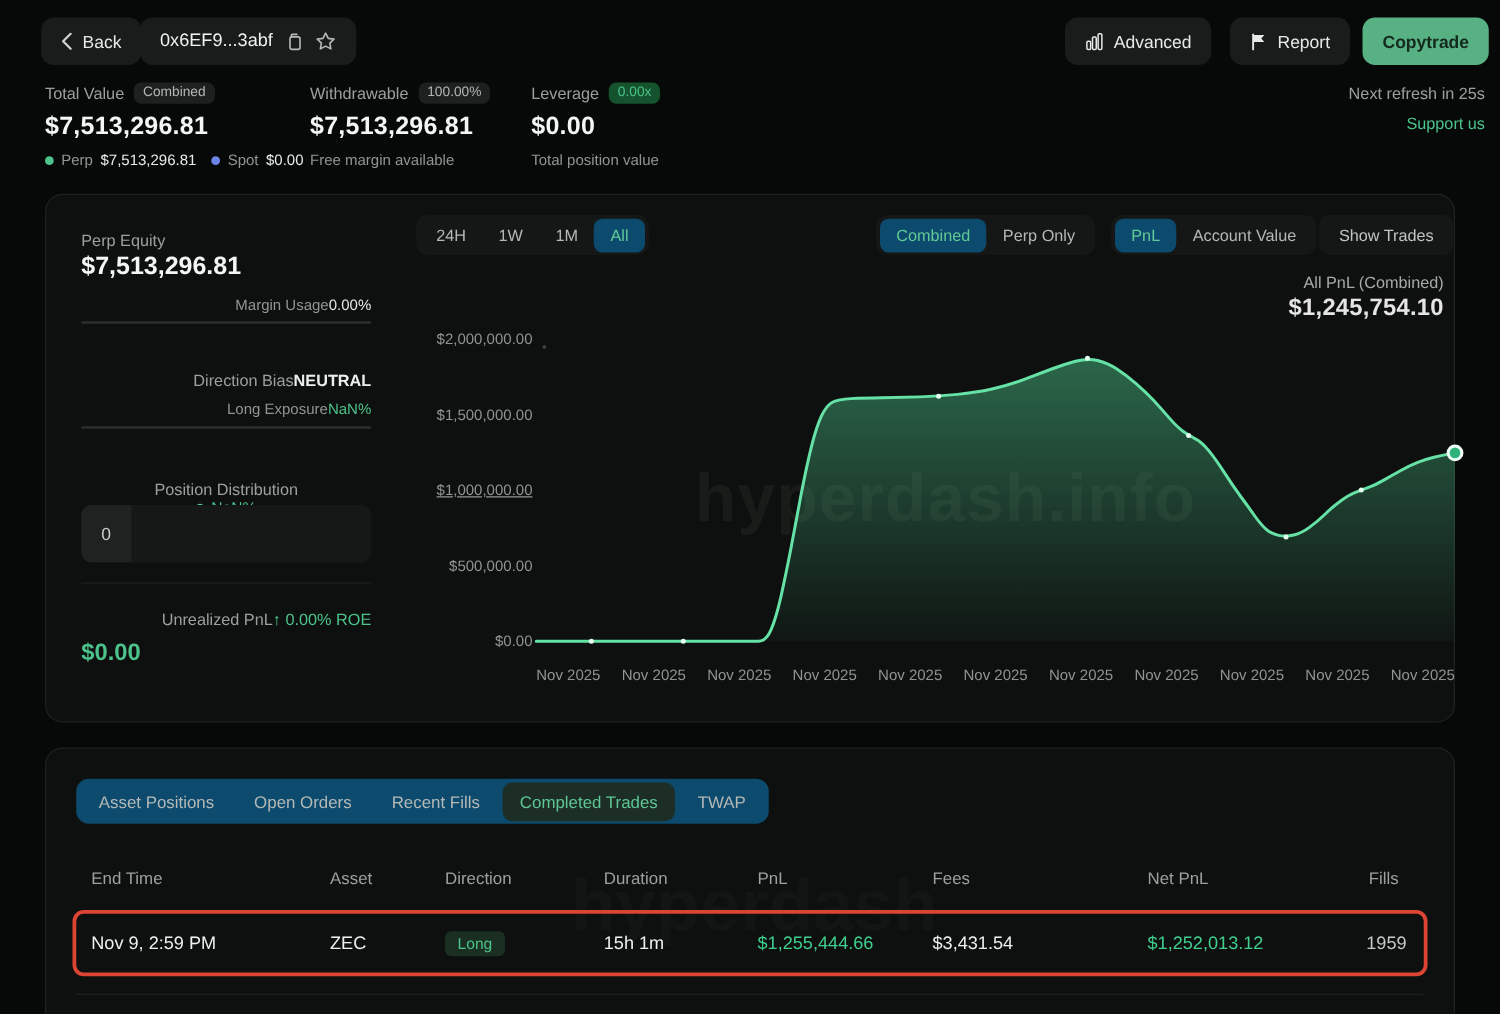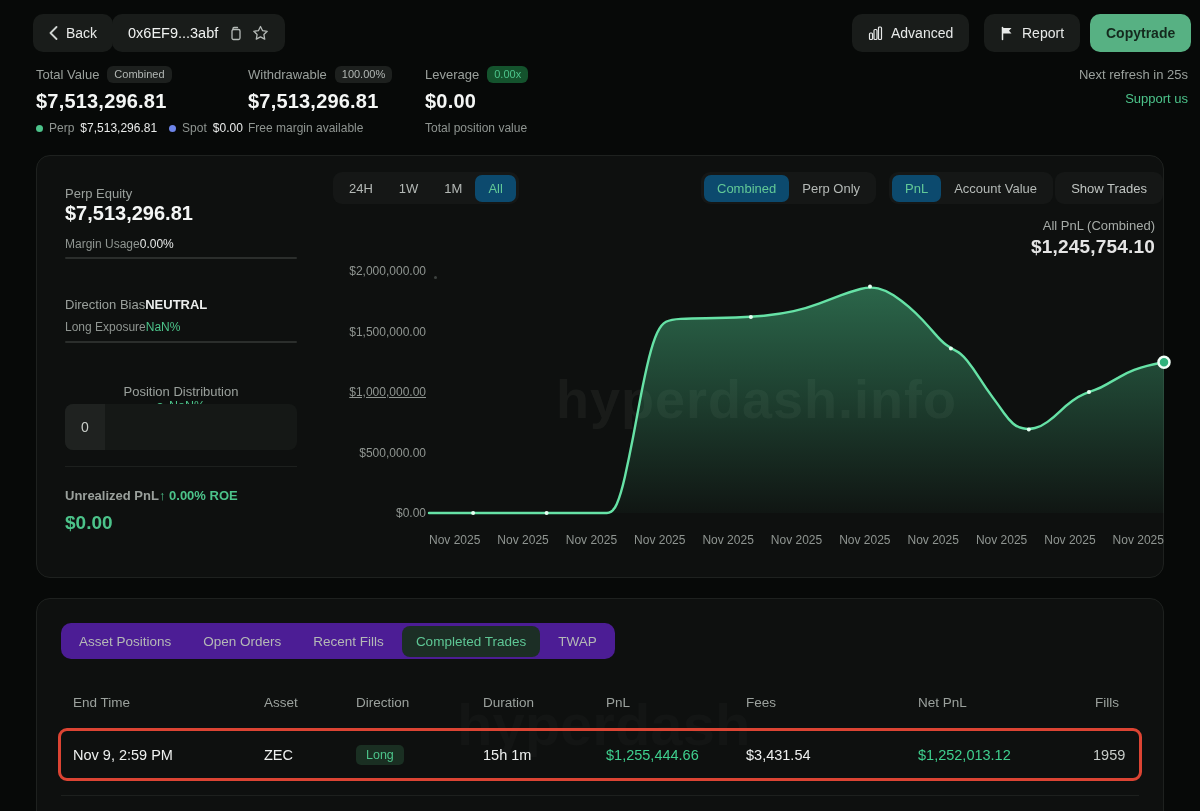--- a/index.html
+++ b/index.html
@@ -44,21 +44,21 @@
 
   
   .panel {
     position:absolute; background:#0e100f;
     border:1px solid #1e211f; border-radius:14px;
   }
 
   
   .side-label { font-size:13px; color:#9aa09c; }
   .side-label-sm { font-size:12px; color:#8f9591; }
-  .side-row { position:absolute; left:28px; width:232px; display:flex; justify-content:flex-start; align-items:center; }
+  .side-row { position:absolute; left:28px; width:232px; display:flex; justify-content:flex-end; align-items:center; }
   .track { position:absolute; left:28px; width:232px; height:2px; background:#2b2e2c; border-radius:2px; }
   .green-txt { color:#4cc38a; }
   .white-strong { color:#eceeed; font-weight:600; font-size:13px; }
   .divider { position:absolute; left:28px; width:232px; height:1px; background:#1d201e; }
 
   
   .tab-group {
     position:absolute; top:16px; height:32px; display:inline-flex; align-items:center;
     background:#151716; border-radius:9px; padding:3px;
   }
@@ -82,21 +82,21 @@
     position:absolute; left:392px; top:212px; width:735px; text-align:center;
     transform:translateX(-40px);
     font-size:54px; font-weight:600; color:rgba(170,185,176,0.07); letter-spacing:1px;
     pointer-events:none;
   }
 
   
   .btabs {
     position:absolute; left:24px; top:24px; height:36px;
     display:inline-flex; align-items:center; gap:4px;
-    background:#4c1d95; border-radius:10px; padding:3px 4px;
+    background:#0c4a6e; border-radius:10px; padding:3px 4px;
   }
   .btab { font-size:13.5px; color:#b4b9b6; padding:8px 14px; border-radius:8px; cursor:pointer; white-space:nowrap; }
   .btab.sel { background:#1c2e25; color:#5ec795; }
 
   .trades-grid {
     display:grid;
     grid-template-columns:191px 92px 127px 123px 140px 172px 175px 1fr;
     align-items:center;
   }
   .thead { position:absolute; left:36px; right:36px; top:96px; font-size:13.5px; color:#9ba19d; }
@@ -252,21 +252,21 @@
       <span class="dot green" style="width:6px;height:6px;"></span>
       <span class="green-txt" style="font-size:12.5px;">NaN%</span>
     </span>
   </div>
   <div class="abs" style="left:28px; top:248px; width:232px; height:46px; background:#151816; border-radius:8px; display:flex; overflow:hidden;">
     <div style="width:40px; height:46px; background:#1f2220; display:flex; align-items:center; justify-content:center; font-size:14px; color:#c9cec9;">0</div>
   </div>
 
   <div class="divider" style="top:310px;"></div>
 
-  <div class="side-row" style="top:332px;font-weight:bold;">
+  <div class="side-row" style="top:332px;">
     <span class="side-label">Unrealized PnL</span>
     <span class="green-txt" style="font-size:13px;">↑ 0.00% ROE</span>
   </div>
   <div class="abs" style="left:28px; top:356px; font-size:19px; font-weight:600; color:#4cc38a;">$0.00</div>
 
   <div class="tab-group" style="left:296px;">
     <span class="tab">24H</span>
     <span class="tab">1W</span>
     <span class="tab">1M</span>
     <span class="tab sel">All</span>

